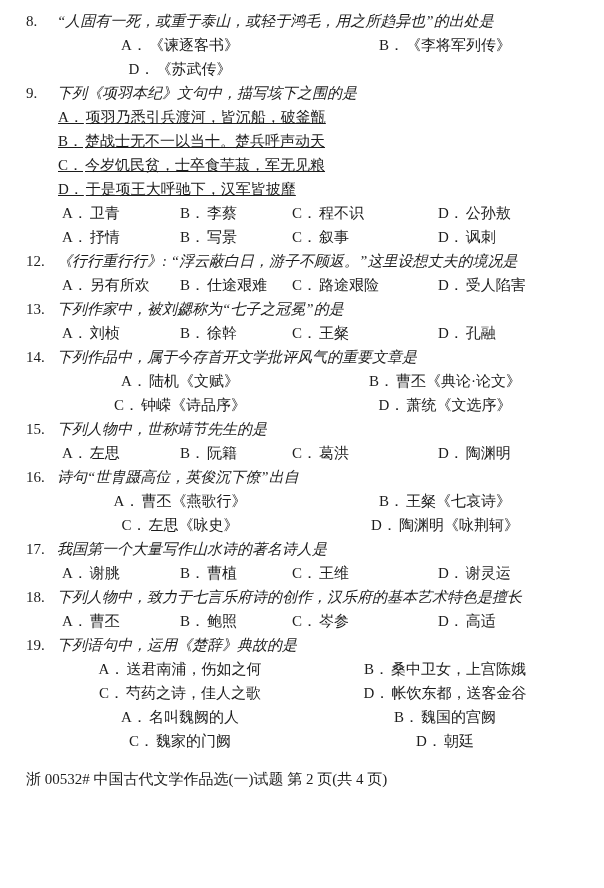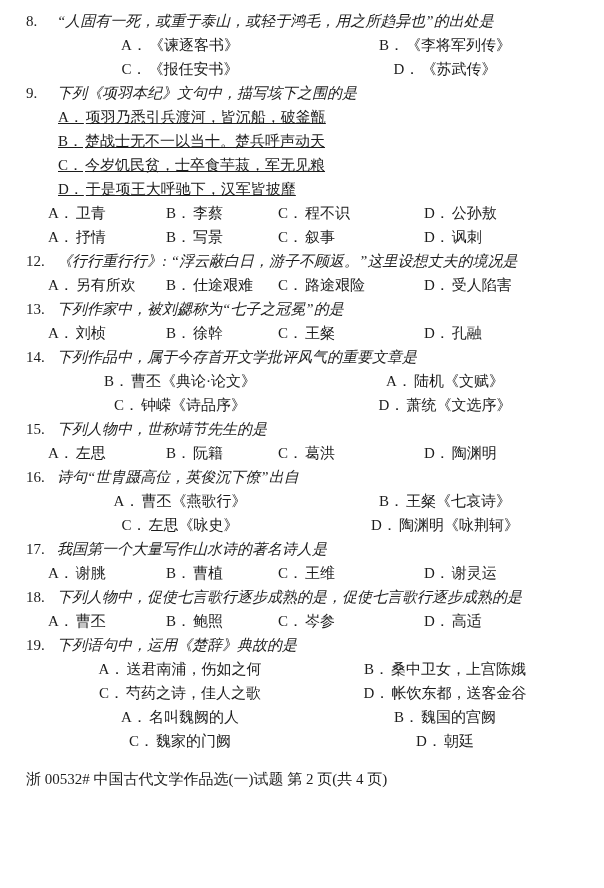--- a/index.html
+++ b/index.html
@@ -29,21 +29,21 @@
     align-items: baseline;
     white-space: nowrap;
   }
   .qnum {
     flex: 0 0 auto;
     min-width: 31px;
   }
   .stem-text { flex: 1 1 auto; font-style: italic; }
   .options { margin-left: 32px; }
   .options.cols4 {
-    margin-left: 22px;
+    margin-left: 36px;
     display: grid;
     grid-template-columns: 118px 112px 146px auto;
   }
   .options.cols2 {
     display: grid;
     grid-template-columns: 244px auto;
     text-align: center;
   }
   .options.stack { display: block; }
   .options.stack .opt { display: block; text-decoration: underline; }
@@ -60,21 +60,20 @@
 <div class="page">
   <div id="questions">
       <div class="question">
         <div class="stem">
           <span class="qnum">8.</span>
           <span class="stem-text">“人固有一死，或重于泰山，或轻于鸿毛，用之所趋异也”的出处是</span>
         </div>
         <div class="options cols2">
           <span class="opt"><span class="olabel">A．</span><span class="otext">《谏逐客书》</span></span>
           <span class="opt"><span class="olabel">B．</span><span class="otext">《李将军列传》</span></span>
-          <span class="opt"><span class="olabel">C．</span><span class="otext">《报任安书》</span></span>
           <span class="opt"><span class="olabel">D．</span><span class="otext">《苏武传》</span></span>
         </div>
       </div>
       <div class="question">
         <div class="stem">
           <span class="qnum">9.</span>
           <span class="stem-text">下列《项羽本纪》文句中，描写垓下之围的是</span>
         </div>
         <div class="options stack">
           <span class="opt"><span class="olabel">A．</span><span class="otext">项羽乃悉引兵渡河，皆沉船，破釜甑</span></span>
@@ -122,22 +121,22 @@
           <span class="opt"><span class="olabel">C．</span><span class="otext">王粲</span></span>
           <span class="opt"><span class="olabel">D．</span><span class="otext">孔融</span></span>
         </div>
       </div>
       <div class="question">
         <div class="stem">
           <span class="qnum">14.</span>
           <span class="stem-text">下列作品中，属于今存首开文学批评风气的重要文章是</span>
         </div>
         <div class="options cols2">
+          <span class="opt"><span class="olabel">A．</span><span class="otext">陆机《文赋》</span></span>
           <span class="opt"><span class="olabel">B．</span><span class="otext">曹丕《典论·论文》</span></span>
-          <span class="opt"><span class="olabel">A．</span><span class="otext">陆机《文赋》</span></span>
           <span class="opt"><span class="olabel">C．</span><span class="otext">钟嵘《诗品序》</span></span>
           <span class="opt"><span class="olabel">D．</span><span class="otext">萧统《文选序》</span></span>
         </div>
       </div>
       <div class="question">
         <div class="stem">
           <span class="qnum">15.</span>
           <span class="stem-text">下列人物中，世称靖节先生的是</span>
         </div>
         <div class="options cols4">
@@ -167,21 +166,21 @@
         <div class="options cols4">
           <span class="opt"><span class="olabel">A．</span><span class="otext">谢朓</span></span>
           <span class="opt"><span class="olabel">B．</span><span class="otext">曹植</span></span>
           <span class="opt"><span class="olabel">C．</span><span class="otext">王维</span></span>
           <span class="opt"><span class="olabel">D．</span><span class="otext">谢灵运</span></span>
         </div>
       </div>
       <div class="question">
         <div class="stem">
           <span class="qnum">18.</span>
-          <span class="stem-text">下列人物中，促使七言歌行逐步成熟的是，促使七言歌行逐步成熟的是</span>
+          <span class="stem-text">下列人物中，致力于七言乐府诗的创作，汉乐府的基本艺术特色是擅长</span>
         </div>
         <div class="options cols4">
           <span class="opt"><span class="olabel">A．</span><span class="otext">曹丕</span></span>
           <span class="opt"><span class="olabel">B．</span><span class="otext">鲍照</span></span>
           <span class="opt"><span class="olabel">C．</span><span class="otext">岑参</span></span>
           <span class="opt"><span class="olabel">D．</span><span class="otext">高适</span></span>
         </div>
       </div>
       <div class="question">
         <div class="stem">

